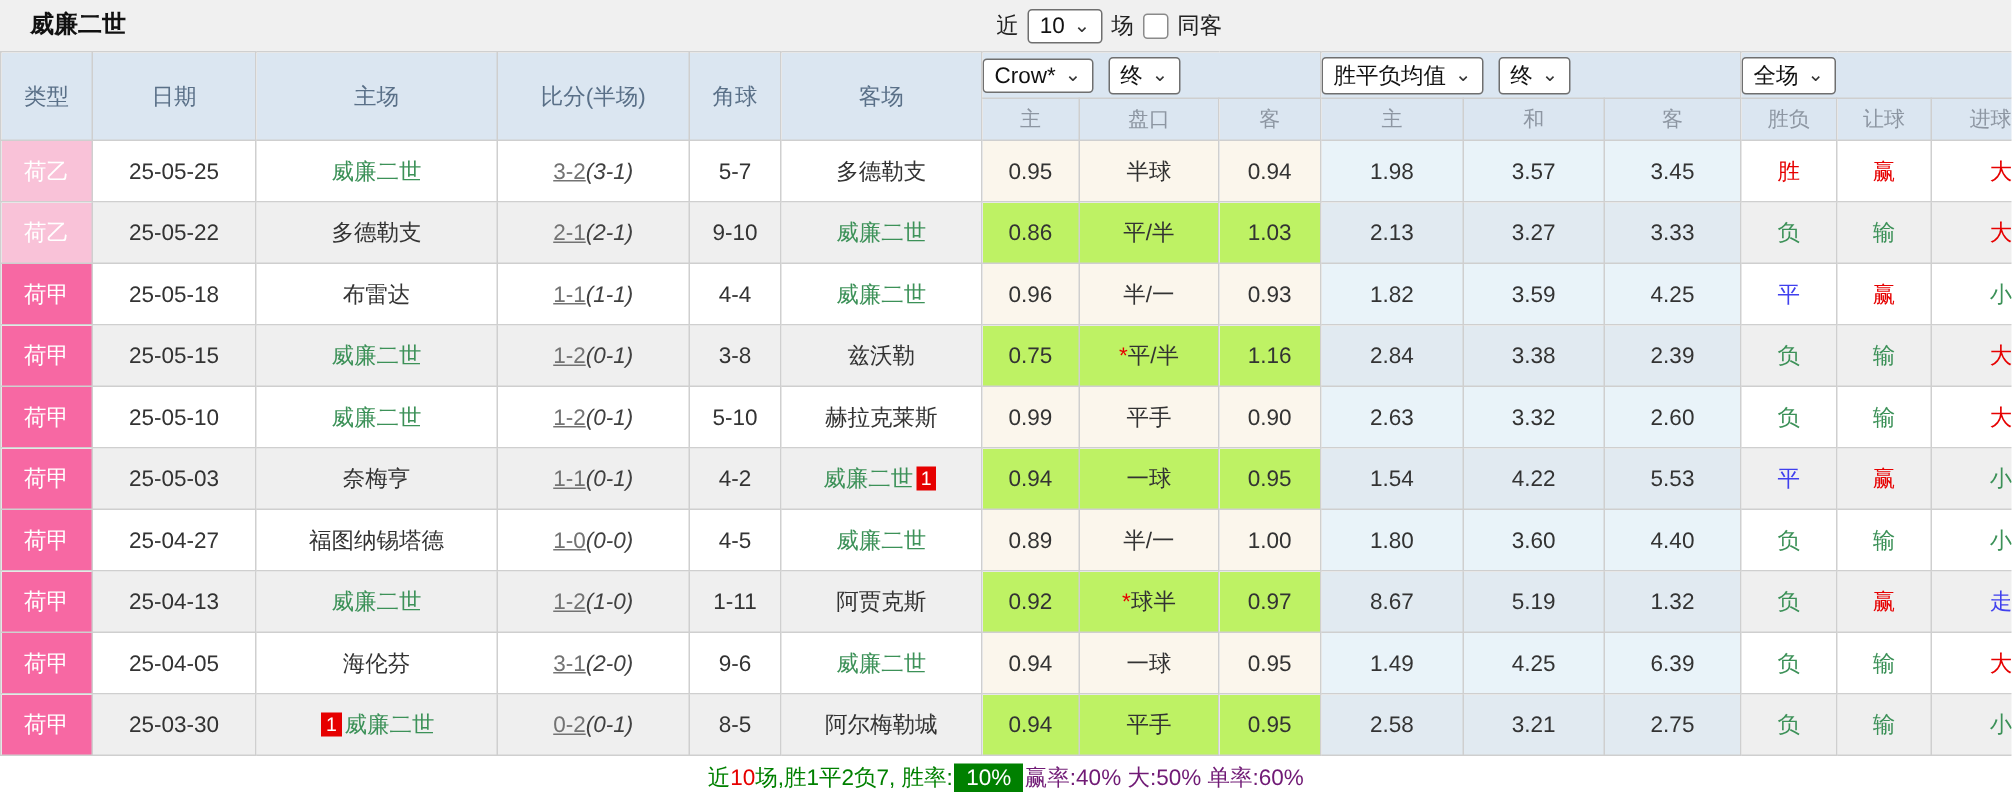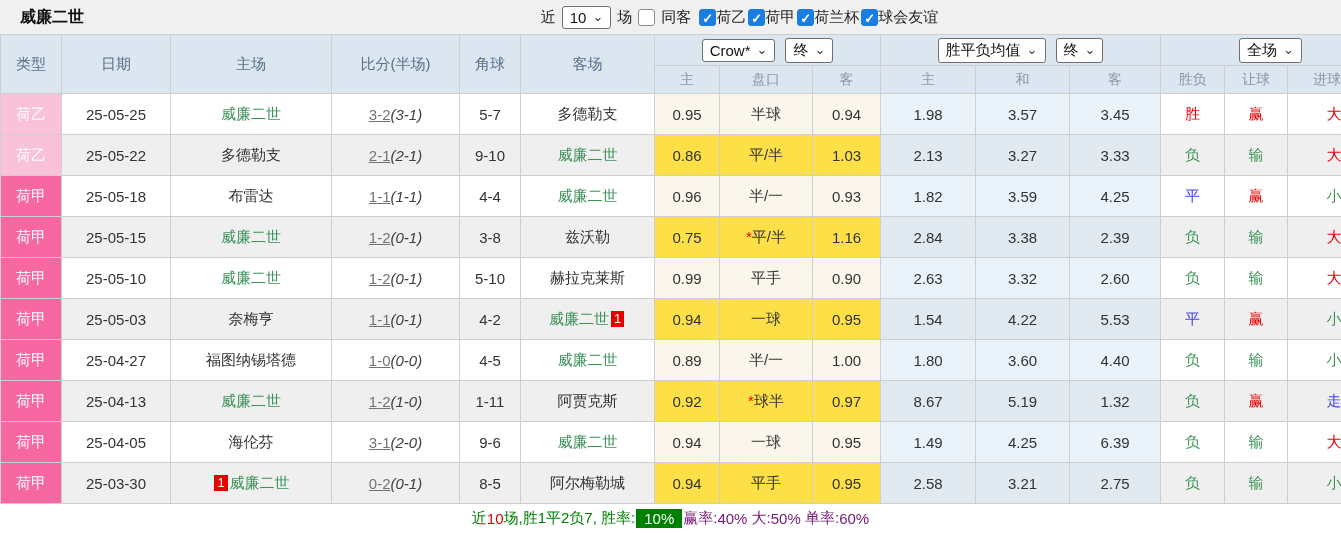--- a/index.html
+++ b/index.html
@@ -30,27 +30,27 @@
   col.c-score{width:128px} col.c-corner{width:61px} col.c-away{width:134px}
   col.c-ch{width:65px} col.c-hc{width:93px} col.c-ca{width:68px}
   col.c-mw{width:95px} col.c-md{width:94px} col.c-ml{width:91px}
   col.c-r1{width:64px} col.c-r2{width:63px} col.c-r3{width:93px}
 
   th, td { border:1px solid #cfcfcf; text-align:center; font-weight:normal;
            overflow:hidden; white-space:nowrap; }
   thead th { background:#dbe6f1; color:#5a7088; font-size:15px; }
   thead tr.h1 th { height:31px; }
   thead tr.h2 th { height:28px; color:#8d96a2; font-size:14px; }
-  thead .sel-wrap { display:flex; justify-content:center; gap:10px; align-items:center; }
+  thead .sel-wrap { display:flex; justify-content:flex-start; gap:10px; align-items:center; }
 
   tbody tr { height:41px; }
   tbody td { font-size:15px; color:#333; background:#fff; }
   tbody tr.alt td { background:#efefef; }
   tbody td.col-crow { background:#fbf6ec; }
-  tbody tr.alt td.col-crow { background:#fde047; }
+  tbody tr.alt td.col-crow { background:#bef264; }
   tbody td.col-mean { background:#e9f3f9;margin-left:28px; }
   tbody tr.alt td.col-mean { background:#e1eaf1; }
   td.league { color:#fff; font-size:15px; }
   td.league.yi  { background:#f9c2d8 !important; }
   td.league.jia { background:#f768a3 !important; }
   .team-self { color:#3c9158; }
   .score-main { color:#737373;text-decoration:underline; }
   .score-half { color:#404040;font-style:italic; }
   .star { color:#e60000; }
   .badge { display:inline-block; background:#e60000; color:#fff; font-size:13px;
@@ -75,21 +75,20 @@
     <div class="page-title">威廉二世</div>
     <div class="controls">
       <span>近</span>
       <span class="fake-select">
         <span>10</span>
         <span class="chev">⌄</span>
       </span>
       <span>场</span>
       <span class="cb"></span>
       <span class="cb-label">同客</span>
-      <span id="filter-list"><span class="cb checked">✓</span><span class="cb-label">荷乙</span><span class="cb checked">✓</span><span class="cb-label">荷甲</span><span class="cb checked">✓</span><span class="cb-label">荷兰杯</span><span class="cb checked">✓</span><span class="cb-label">球会友谊</span></span>
     </div>
   </div>
 
   <table>
     <colgroup>
       <col class="c-type">
         <col class="c-date">
         <col class="c-home">
         <col class="c-score">
       <col class="c-corner">

